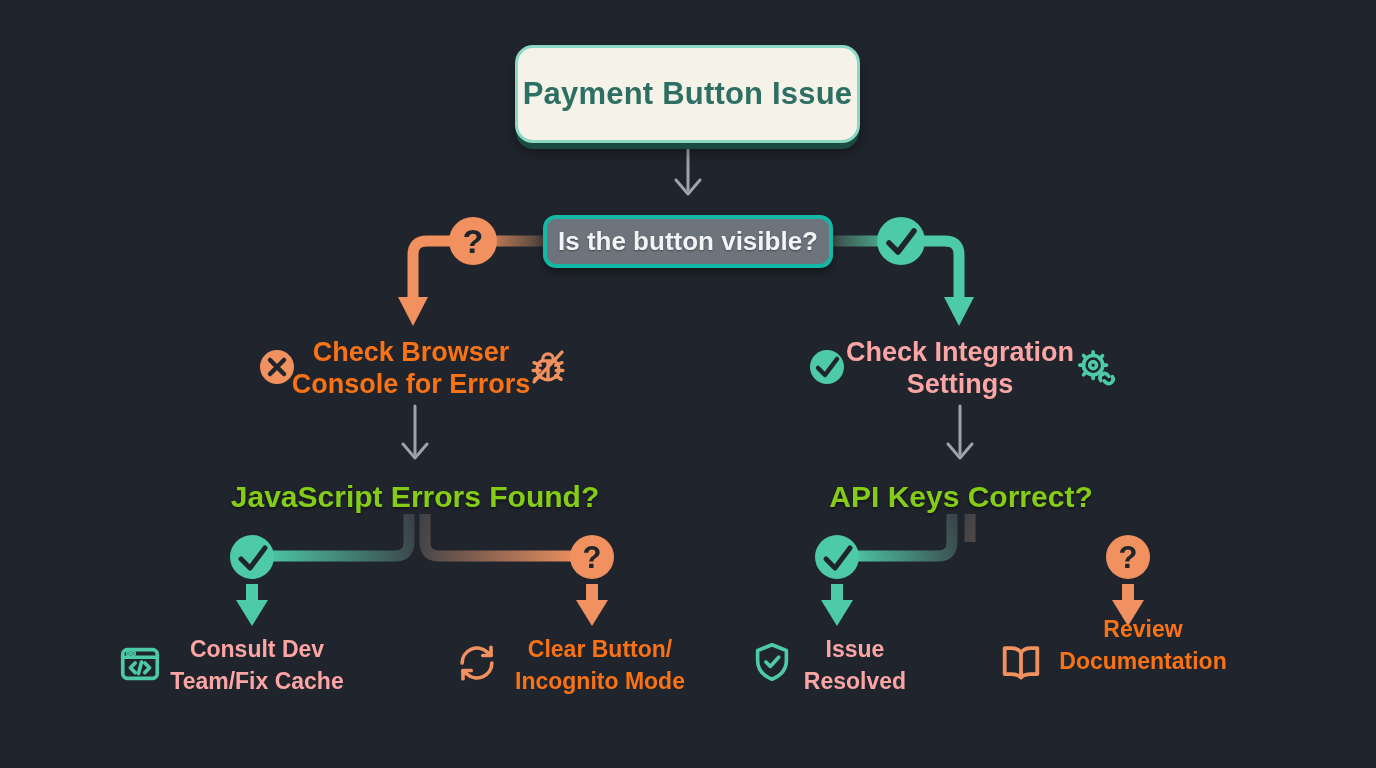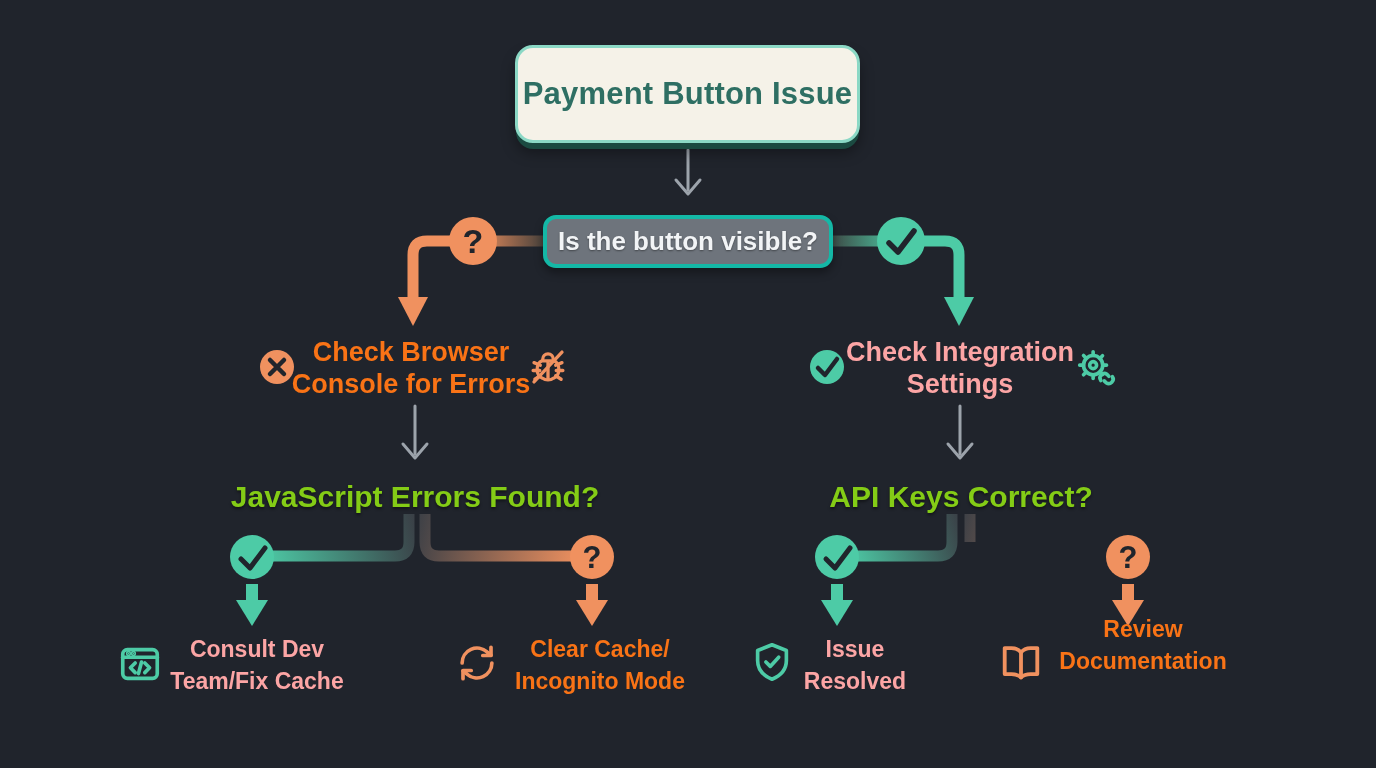--- a/index.html
+++ b/index.html
@@ -201,21 +201,21 @@
   <div class="abs decision-label" style="left:415px;top:480px;">JavaScript Errors Found?</div>
 
   <div class="abs decision-label" style="left:961px;top:480px;">API Keys Correct?</div>
 
   <div class="abs leaf-label teal-t" style="left:257px;top:633px;">
     <div>Consult Dev</div>
     <div>Team/Fix Cache</div>
   </div>
 
   <div class="abs leaf-label orange-t" style="left:600px;top:633px;">
-    <div>Clear Cache/</div>
+    <div>Clear Button/</div>
     <div>Incognito Mode</div>
   </div>
 
   <div class="abs leaf-label teal-t" style="left:855px;top:633px;">
     <div>Issue</div>
     <div>Resolved</div>
   </div>
 
   <div class="abs leaf-label orange-t" style="left:1143px;top:613px;">
     <div>Review</div>

